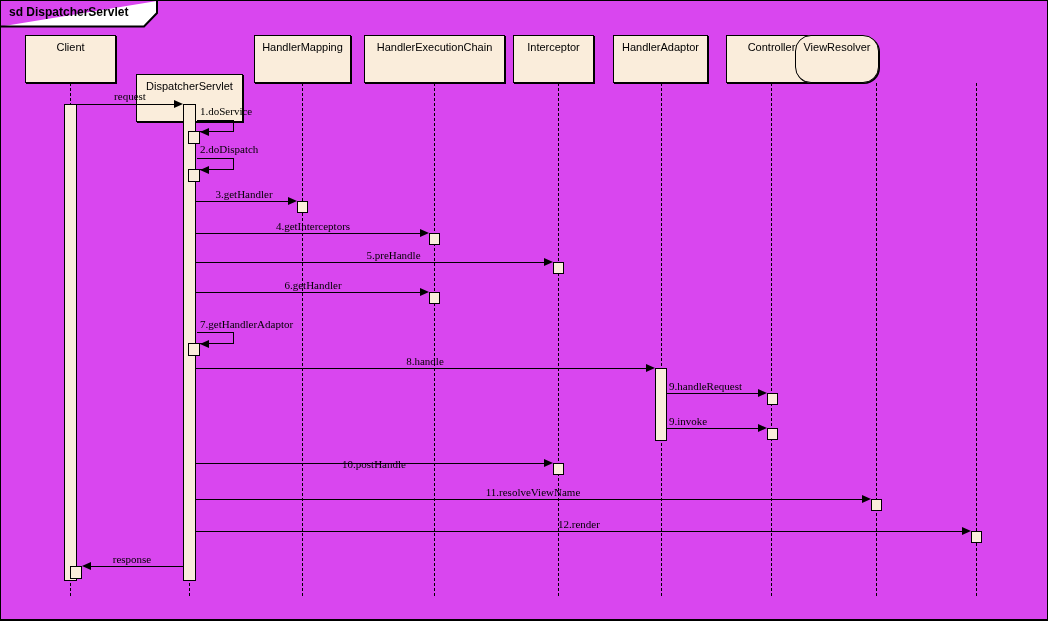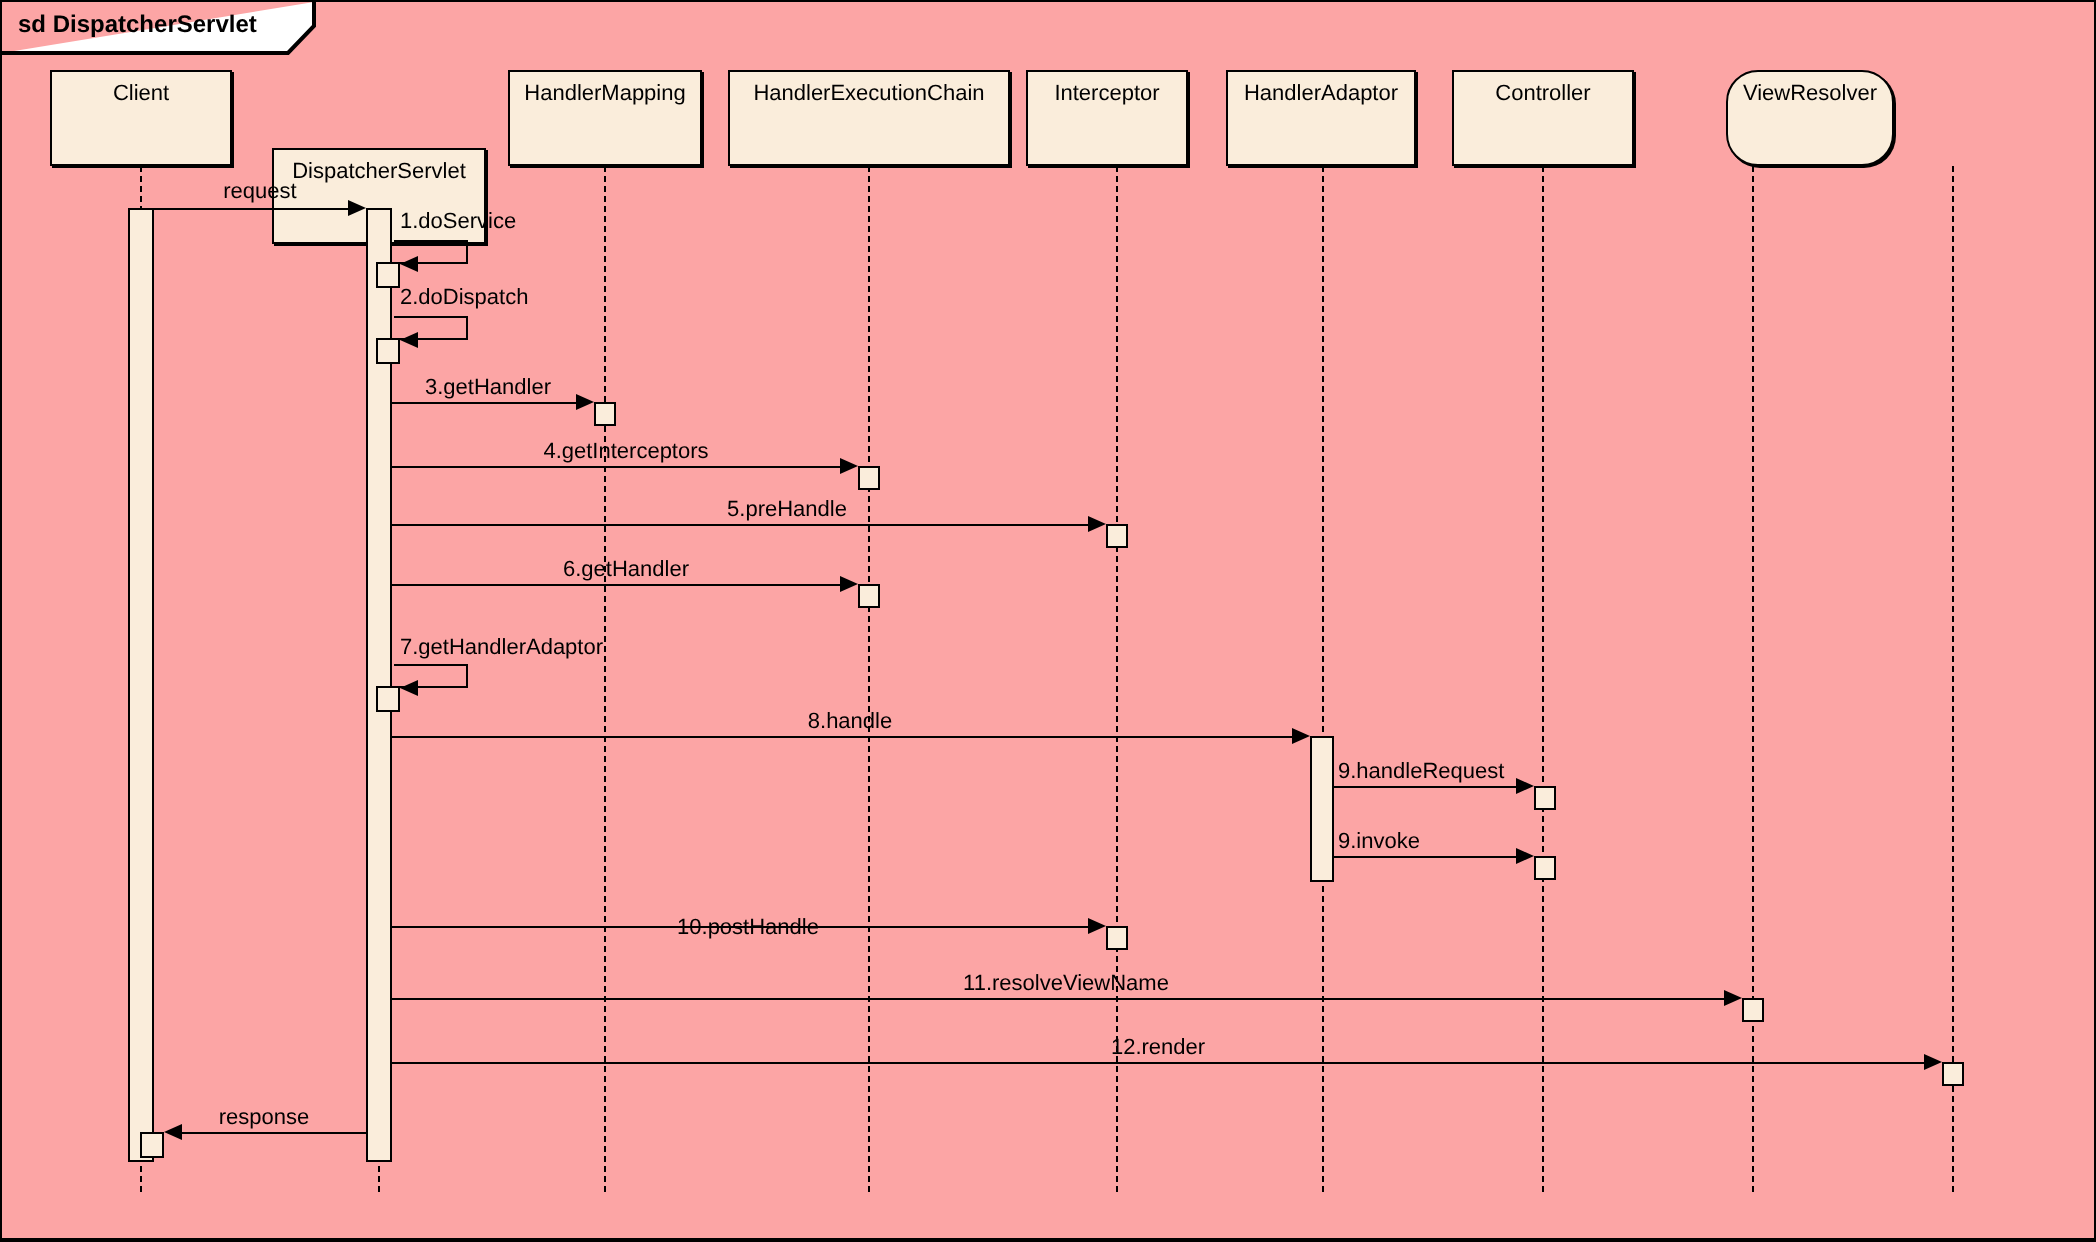--- a/index.html
+++ b/index.html
@@ -6,21 +6,21 @@
   body {
     font-family: "Liberation Sans", sans-serif;
     background:#fff;
     color:#000;
   }
   #frame {
     position:relative;
     width:1048px; height:621px;
     border:1px solid #000;
     border-bottom-width:2px;
-    background:#fca5a5;
+    background:#d946ef;
     overflow:hidden;
   }
   .frame-tab { position:absolute; top:0; left:0; }
   .frame-title {
     position:absolute; top:4px; left:8px;
     font-size:12px; font-weight:bold; white-space:nowrap;
   }
   .lifeline {
     position:absolute; top:82px; height:513px; width:0;
     border-left:1px dashed #000;
@@ -50,21 +50,21 @@
   .ah-r {
     position:absolute; width:0; height:0;
     border-top:4px solid transparent; border-bottom:4px solid transparent;
     border-left:9px solid #000;
   }
   .ah-l {
     position:absolute; width:0; height:0;
     border-top:4px solid transparent; border-bottom:4px solid transparent;
     border-right:9px solid #000;
   }
-  .ml { position:absolute; font-size:11px; white-space:nowrap; }
+  .ml { position:absolute; font-size:11px; white-space:nowrap;font-family:Liberation Serif, serif; }
   .ml.c { transform:translateX(-50%); }
 </style>
 </head>
 <body>
 
 <div id="frame" style="--fill:#FAEDDB;">
 
   <svg class="frame-tab" width="160" height="27" viewBox="0 0 160 27">
     <path d="M0,25.5 L143,25.5 L156,12 L156,0" fill="#ffffff" stroke="#000000" stroke-width="2"></path>
   </svg>
@@ -80,21 +80,21 @@
   <div class="lifeline" style="left:875px;"></div>
   <div class="lifeline" style="left:975px;"></div>
 
   <div class="pbox" style="left:24px;width:91px;"><span>Client</span></div>
   <div class="pbox" style="left:135px;width:107px;margin-top:39px;"><span>DispatcherServlet</span></div>
   <div class="pbox" style="left:253px;width:97px;"><span>HandlerMapping</span></div>
   <div class="pbox" style="left:363px;width:141px;"><span>HandlerExecutionChain</span></div>
   <div class="pbox" style="left:512px;width:81px;"><span>Interceptor</span></div>
   <div class="pbox" style="left:612px;width:95px;"><span>HandlerAdaptor</span></div>
   <div class="pbox" style="left:725px;width:91px;"><span>Controller</span></div>
-  <div class="pbox" style="left:862px;width:84px;border-radius:16px;"><span>ViewResolver</span></div>
+  <div class="pbox" style="left:794px;width:84px;border-radius:16px;"><span>ViewResolver</span></div>
 
   <div class="act" style="left:63px;top:103px;width:13px;height:477px;"></div>
   <div class="act" style="left:182px;top:103px;width:13px;height:477px;"></div>
   <div class="act" style="left:654px;top:367px;width:12px;height:73px;"></div>
 
   <div class="hline" style="left:76px;top:103px;width:97px;"></div>
   <div class="ah-r" style="left:173px;top:99px;"></div>
   <span class="ml c" style="left:129px;top:89px;">request</span>
 
   <div class="loop" style="left:196px;top:119px;"></div>

